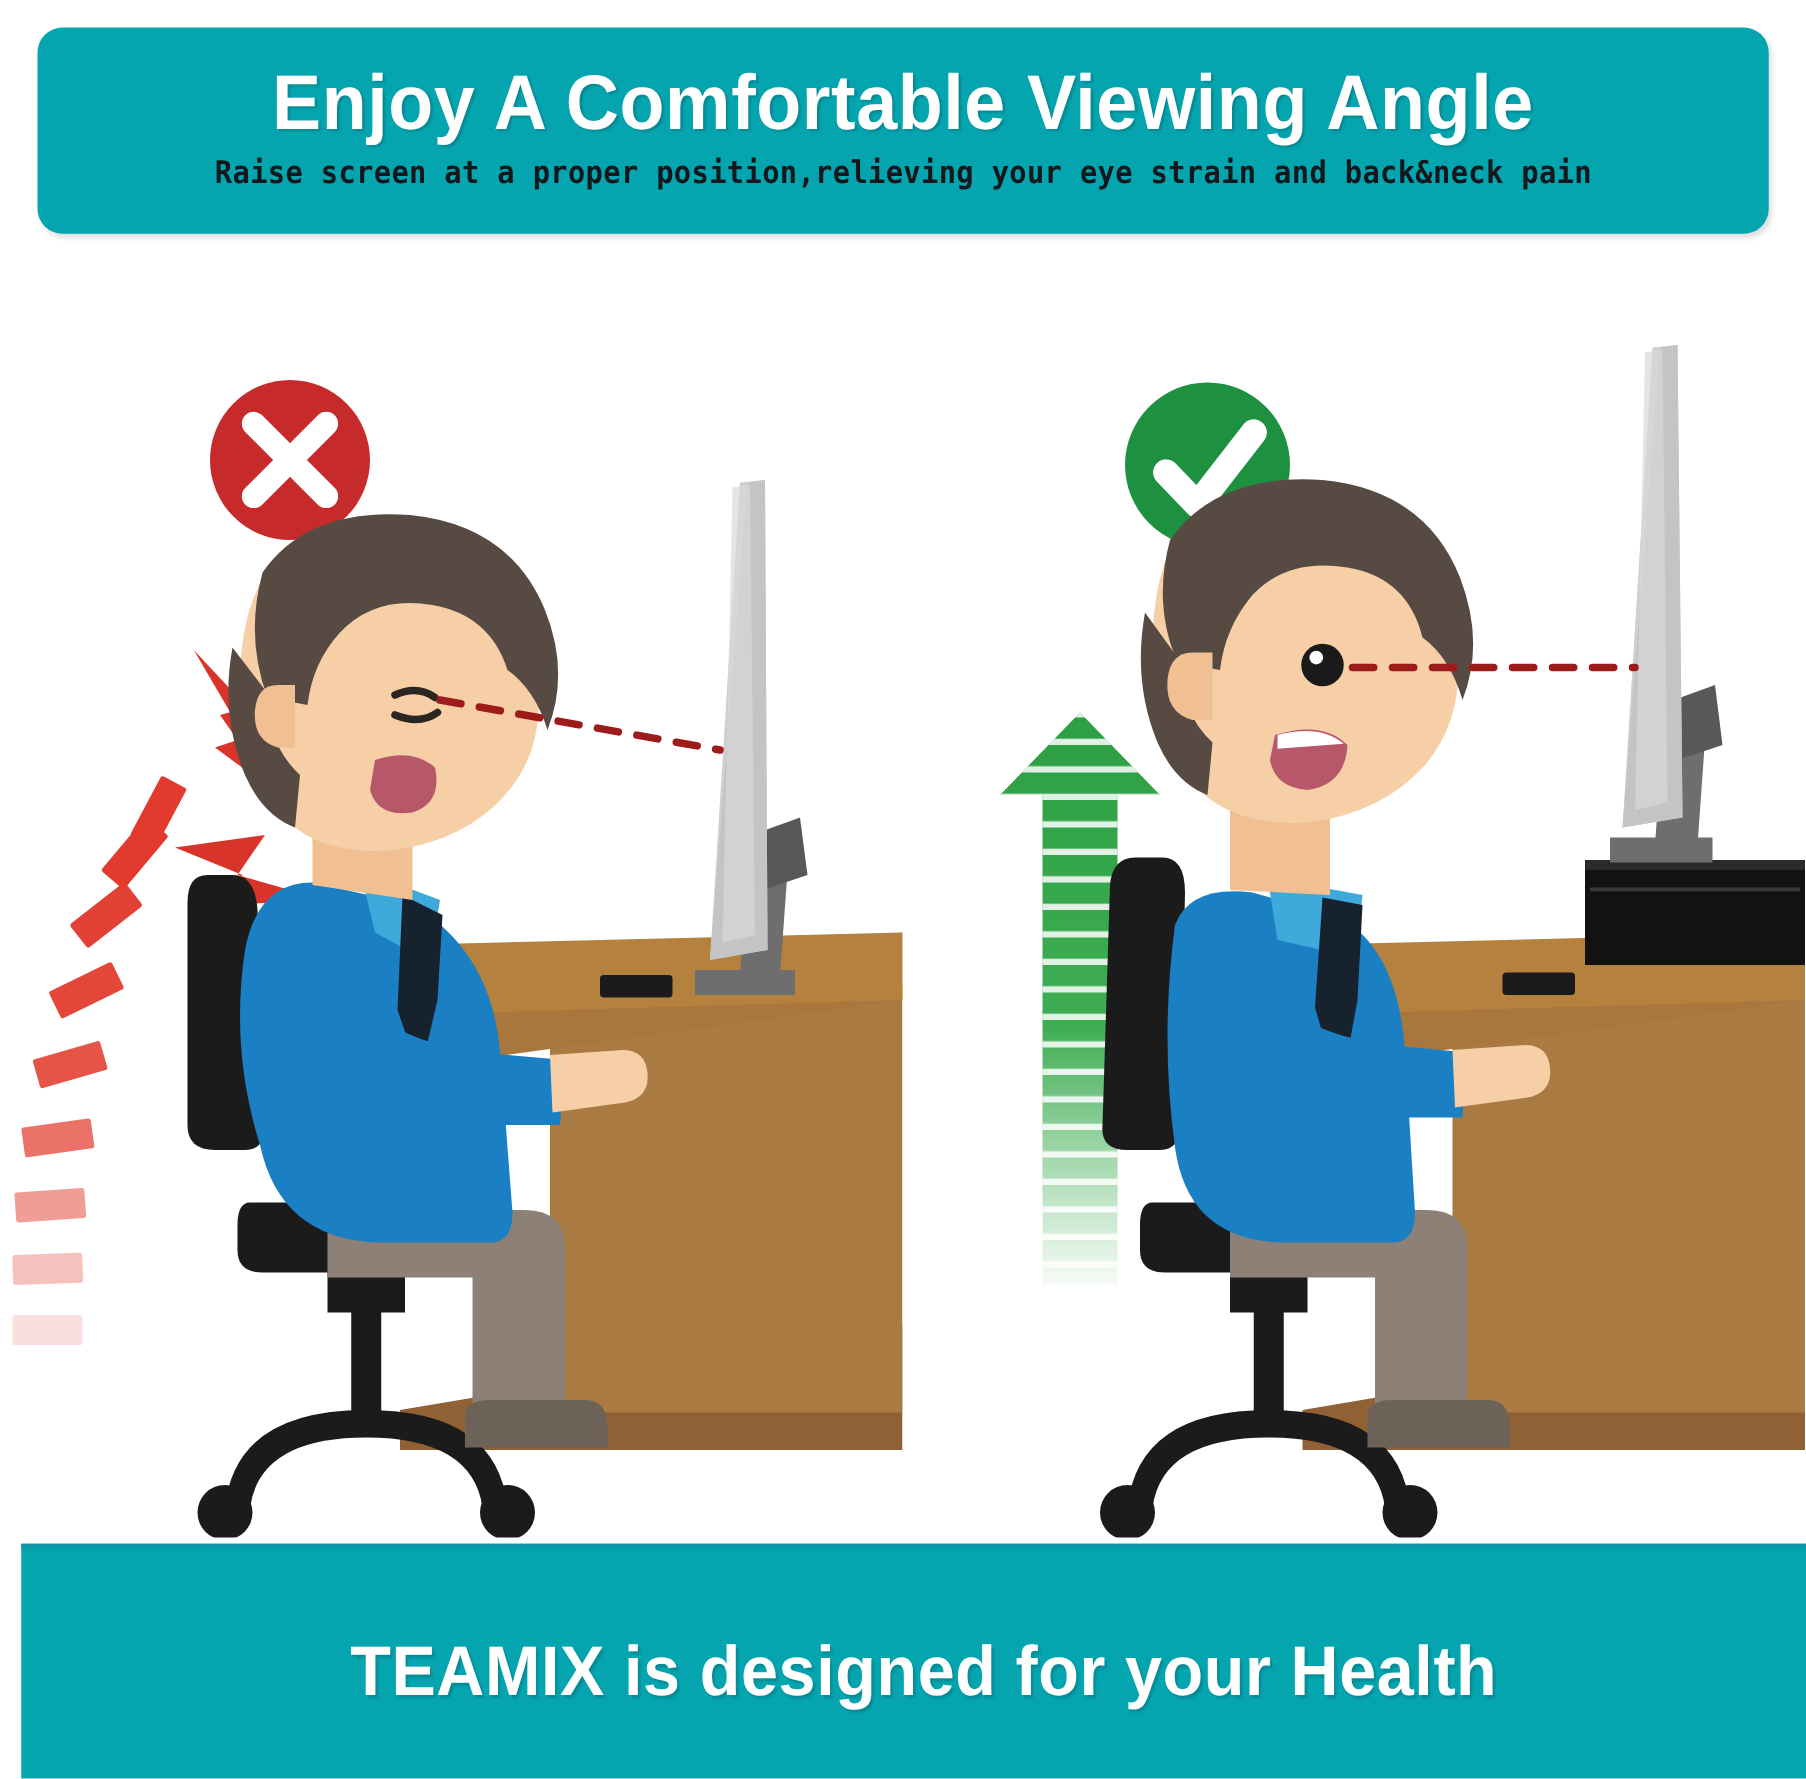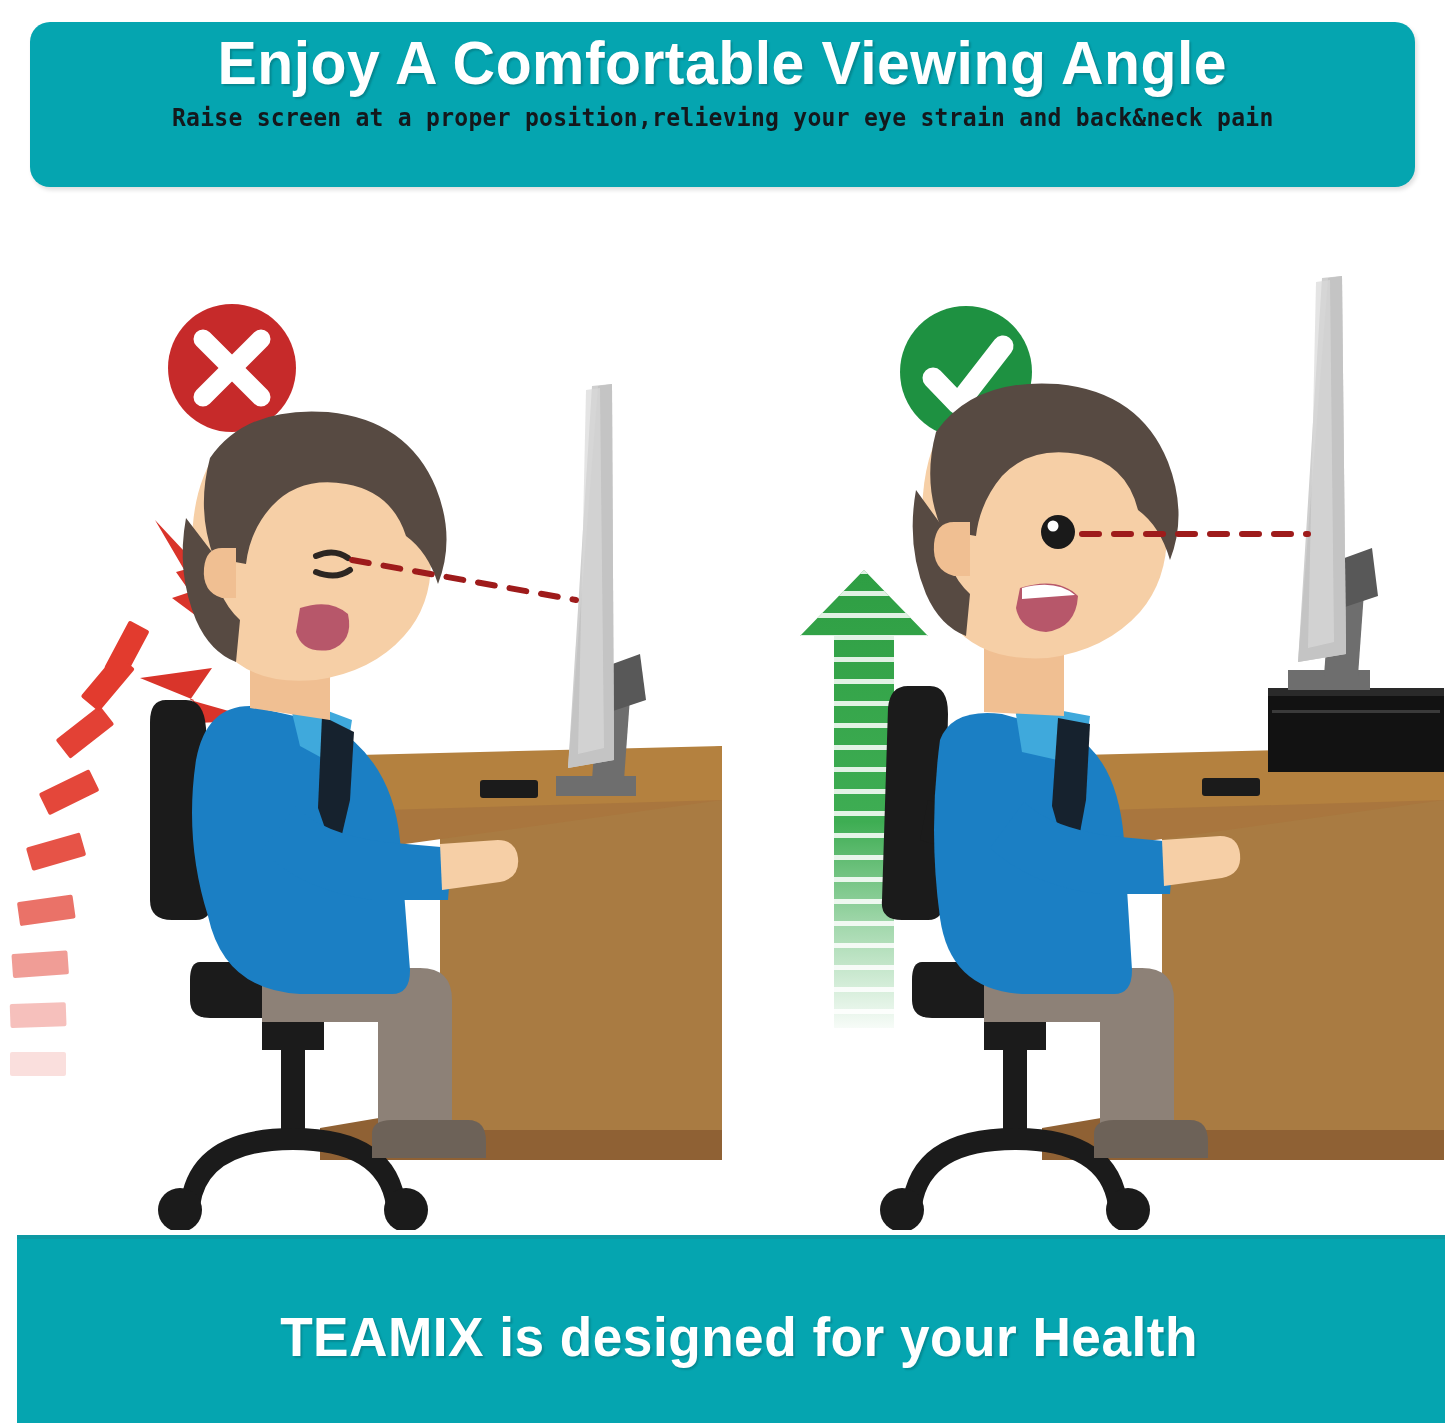--- a/index.html
+++ b/index.html
@@ -27,21 +27,21 @@
     width: 1385px;
     height: 165px;
     background: #05A5B0;
     border-radius: 20px;
     box-shadow: 2px 3px 4px rgba(0,0,0,0.13);
     display: flex;
     flex-direction: column;
     align-items: center;
     justify-content: flex-start;
     box-sizing: border-box;
-    padding-top: 8px;
+    padding-top: 28px;
   }
   .headline {
     color: #ffffff;
     font-family: "Liberation Sans", sans-serif;
     font-weight: bold;
     font-size: 62px;
     line-height: 1.05;
     letter-spacing: 0.5px;
     white-space: nowrap;
     text-shadow: 2px 2px 2px rgba(0,0,0,0.18);

